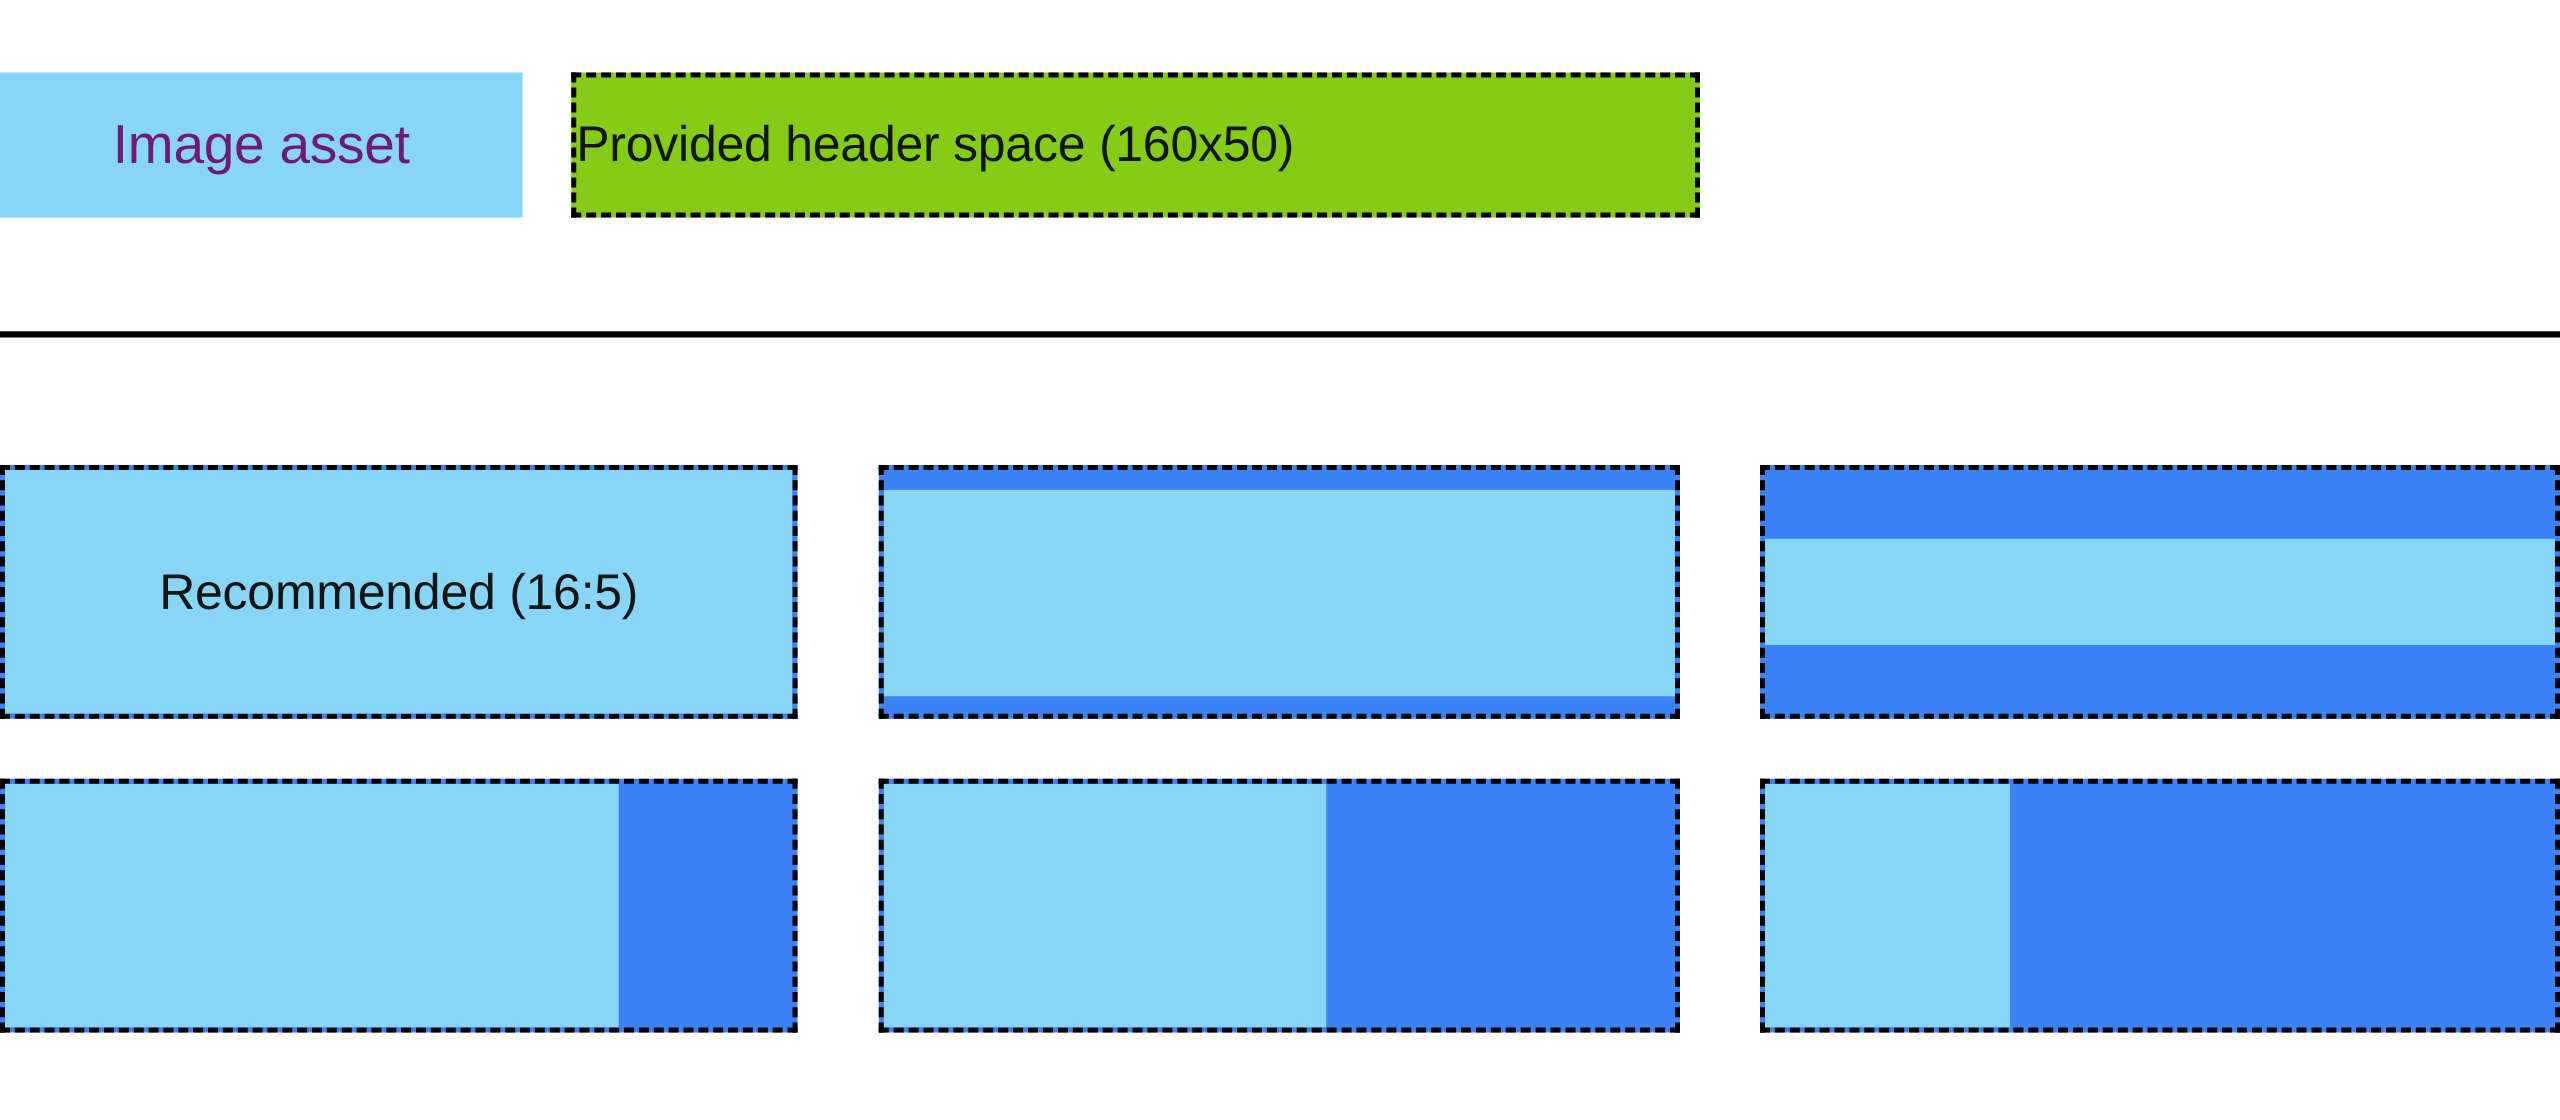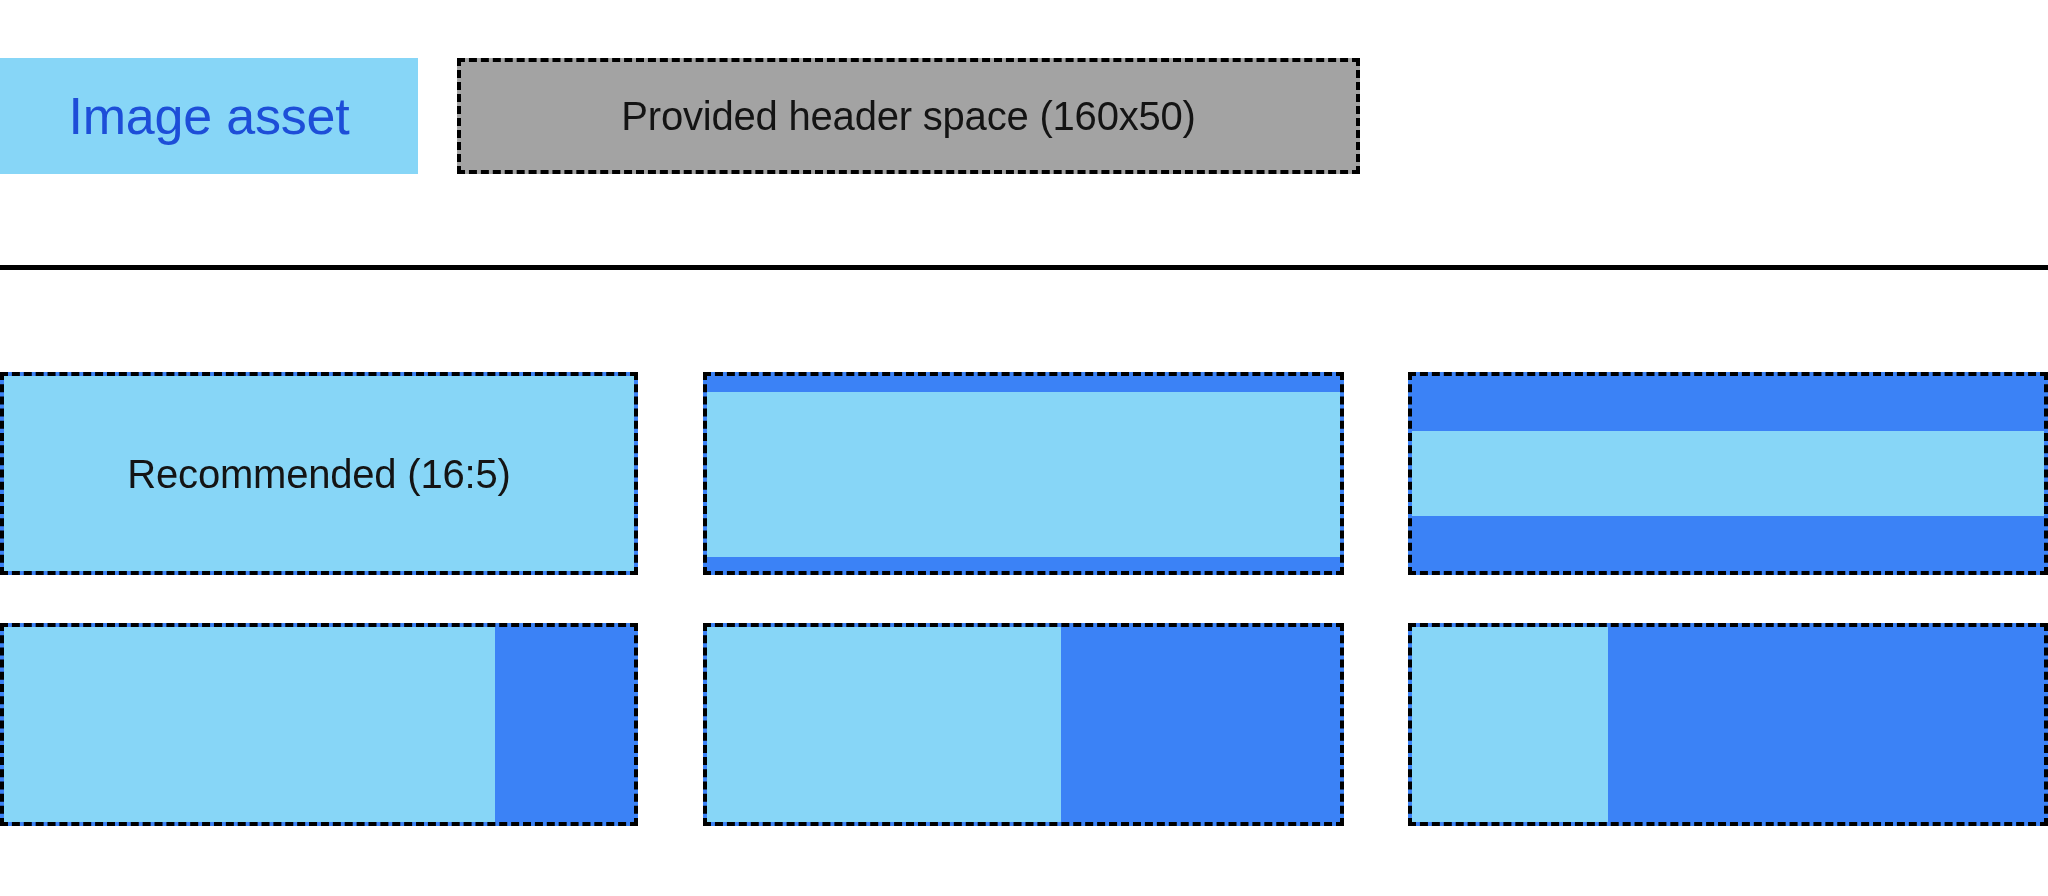--- a/index.html
+++ b/index.html
@@ -33,38 +33,38 @@
     top: 0;
     width: 418px;
     height: 116px;
     background: var(--accent);
     display: flex;
     align-items: center;
     justify-content: center;
     box-sizing: border-box;
   }
   .image-asset-label {
-    font-size: 52px;
+    font-size: 44px;
     line-height: 1;
-    color: #1d4ed8;
+    color: #701a75;
     letter-spacing: -0.2px;
     white-space: nowrap;
   }
   .header-space-box {
     position: absolute;
     left: 457px;
     top: 0;
     width: 903px;
     height: 116px;
     border: 4px dashed #000000;
     box-sizing: border-box;
     display: flex;
     align-items: center;
-    justify-content: center;
-    background: #a3a3a3;
+    justify-content: flex-start;
+    background: #84cc16;
   }
   .header-space-label {
     font-size: 40px;
     line-height: 1;
     color: #141414;
     letter-spacing: -0.2px;
     white-space: nowrap;
   }
 
   

